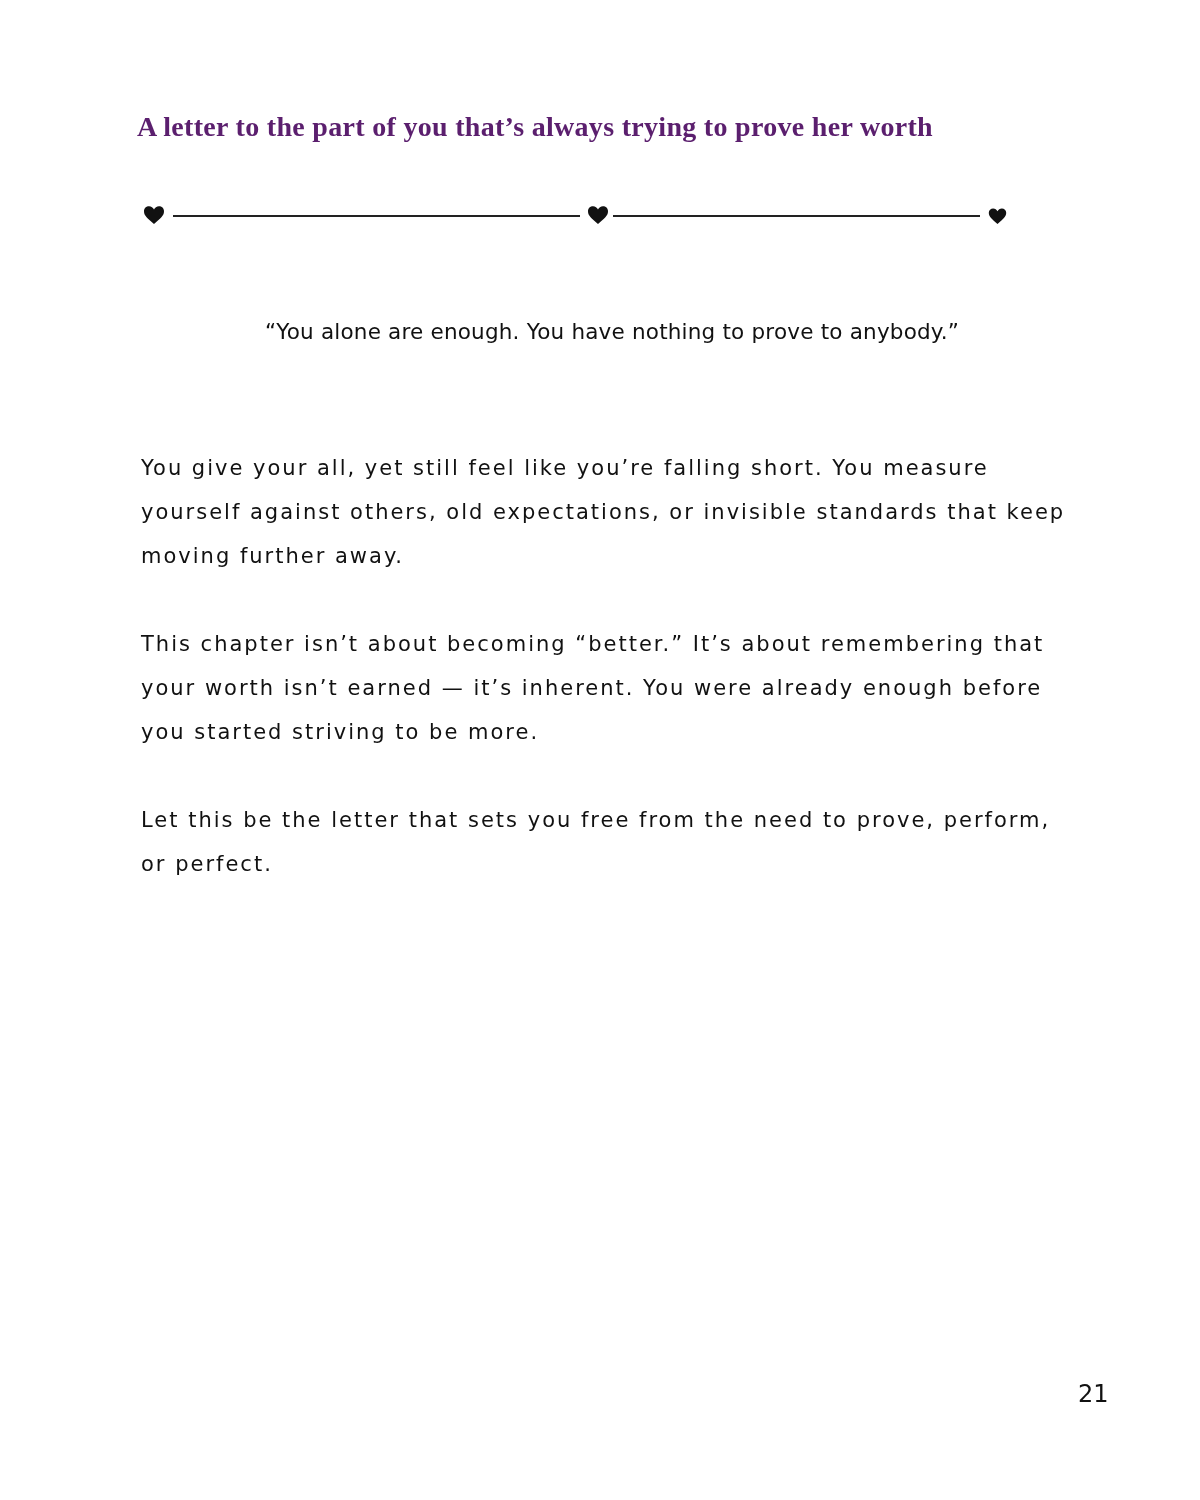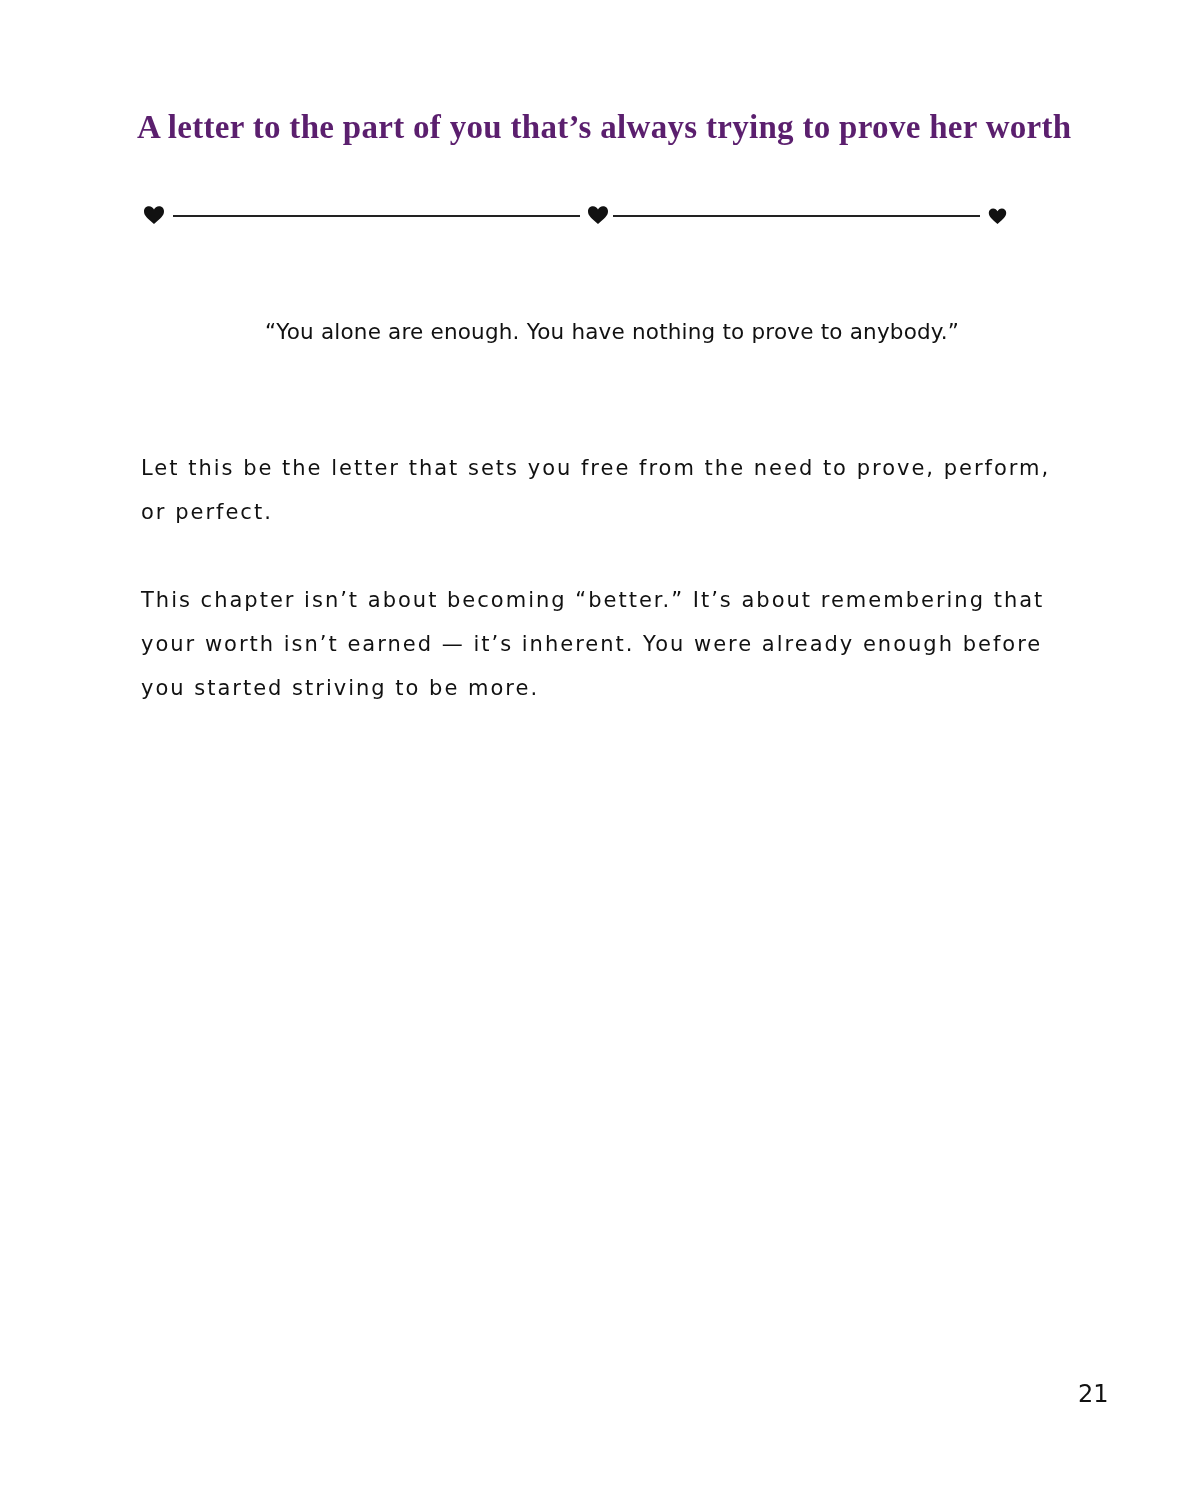--- a/index.html
+++ b/index.html
@@ -1,21 +1,21 @@
 <!DOCTYPE html>
 <html><head>
   <meta charset="utf-8">
   <style>
     html, body { margin: 0; padding: 0; background: #ffffff; }
     body { width: 1200px; height: 1500px; position: relative; overflow: hidden; }
     .page { position: absolute; left: 0; top: 0; width: 1200px; height: 1500px; }
     .title {
       position: absolute; left: 137px; top: 108px; width: 960px;
       font-family: "Liberation Serif", "DejaVu Serif", serif;
-      font-weight: bold; font-size: 33px; line-height: 38px;
+      font-weight: bold; font-size: 28px; line-height: 38px;
       color: #5b1f6e; margin: 0; letter-spacing: 0.3px;
     }
     .divider { position: absolute; left: 143px; top: 203px; width: 870px; height: 24px; }
     .heart { position: absolute; top: 2px; width: 22px; height: 20px; }
     .line { position: absolute; top: 12px; height: 2px; background: #222; }
     .quote {
       position: absolute; left: 0; width: 1200px; top: 310px; text-align: center;
       font-family: "DejaVu Sans", sans-serif; font-size: 21.5px; color: #111;
       line-height: 44px; letter-spacing: 0.2px; padding-left: 24px; box-sizing: border-box;
     }
@@ -48,18 +48,19 @@
     <svg class="heart" style="left:845px; width:19px; height:18px; top:4px;" viewBox="0 0 24 22">
         <path d="M12 21 C5 15 1 12 1 7 C1 3.5 3.5 1.5 6.5 1.5 C9 1.5 11 3 12 5 C13 3 15 1.5 17.5 1.5 C20.5 1.5 23 3.5 23 7 C23 12 19 15 12 21Z" fill="#111"></path>
       </svg>
   </div>
 
   <div class="quote">
     <div>“You alone are enough. You have nothing to prove to anybody.”</div>
   </div>
 
   <div class="body">
+    <p>You give your all, yet still feel like you’re falling short. You measure yourself against others, old expectations, or invisible standards that keep moving further away.</p>
+    <p>This chapter isn’t about becoming “better.” It’s about remembering that your worth isn’t earned — it’s inherent. You were already enough before you started striving to be more.</p>
     <p>Let this be the letter that sets you free from the need to prove, perform, or perfect.</p>
-    <p>This chapter isn’t about becoming “better.” It’s about remembering that your worth isn’t earned — it’s inherent. You were already enough before you started striving to be more.</p>
   </div>
 
   <div class="page-num">21</div>
 </div>
 
 </body></html>

